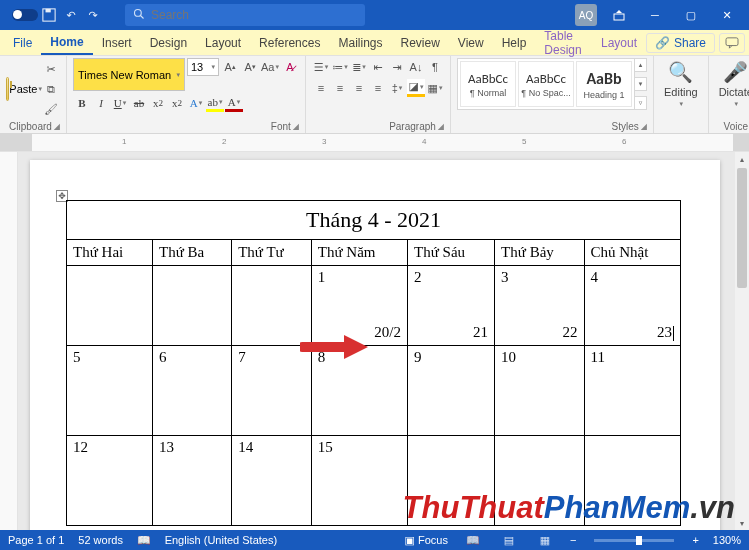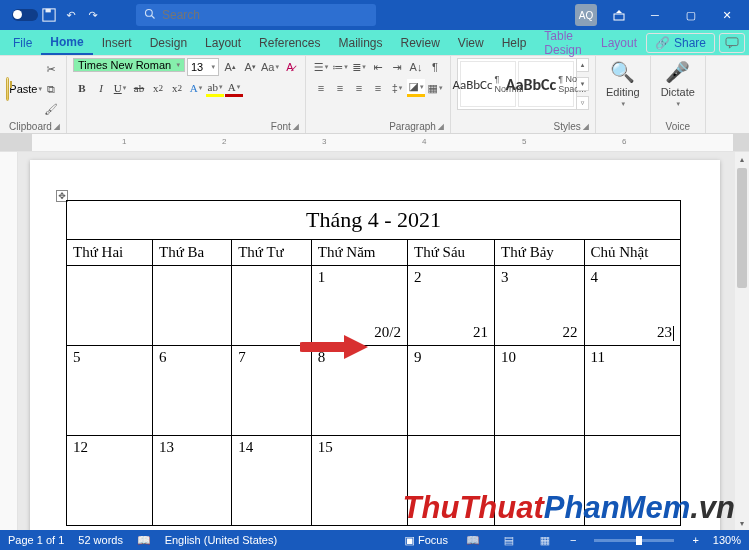--- a/index.html
+++ b/index.html
@@ -5,28 +5,28 @@
 * { box-sizing: border-box; margin: 0; padding: 0; }
 body { font-family: "Segoe UI", Arial, sans-serif; font-size: 11px; background: #fff; width: 749px; height: 550px; overflow: hidden; position: relative; }
 
 
 .titlebar { height: 30px; background: #185abd; color: #fff; display: flex; align-items: center; padding: 0 4px; }
 .titlebar .autosave { display: flex; align-items: center; gap: 4px; margin-left: 8px; }
 .titlebar .toggle { width: 26px; height: 12px; background: #0f3d8a; border-radius: 6px; position: relative; }
 .titlebar .toggle::after { content: ""; width: 9px; height: 9px; background: #fff; border-radius: 50%; position: absolute; left: 1px; top: 1px; }
 .titlebar .tb-icon { width: 22px; height: 22px; display: flex; align-items: center; justify-content: center; color: #fff; opacity: 0.9; }
 .titlebar .docname { margin-left: 10px; font-size: 12px; }
-.titlebar .searchbox { flex: 0 0 240px; margin-left: 32px; height: 22px; background: #2d6fd1; border-radius: 3px; display: flex; align-items: center; padding: 0 8px; gap: 6px; color: #cfe0f7; }
+.titlebar .searchbox { flex: 0 0 240px; margin-left: 21px; height: 22px; background: #2d6fd1; border-radius: 3px; display: flex; align-items: center; padding: 0 8px; gap: 6px; color: #cfe0f7; }
 .titlebar .searchbox input { background: transparent; border: 0; color: #fff; font-size: 12px; outline: none; width: 100%; }
 .titlebar .spacer { flex: 1; }
 .titlebar .avatar { width: 22px; height: 22px; border-radius: 3px; background: #8aa0b8; color: #fff; display: flex; align-items: center; justify-content: center; font-size: 10px; margin: 0 4px; }
 .titlebar .winbtn { width: 36px; height: 30px; display: flex; align-items: center; justify-content: center; color: #fff; }
 
 
-.menubar { height: 26px; background: #5eead4; border-bottom: 1px solid #e1e1e1; display: flex; align-items: stretch; padding: 0 4px; }
+.menubar { height: 26px; background: #fef9c3; border-bottom: 1px solid #e1e1e1; display: flex; align-items: stretch; padding: 0 4px; }
 .menubar .tab { padding: 0 9px; display: flex; align-items: center; font-size: 12px; color: #444; cursor: pointer; }
 .menubar .tab.file { color: #185abd; font-weight: 400; }
 .menubar .tab.active { color: #185abd; border-bottom: 2px solid #185abd; font-weight: 600; }
 .menubar .right { margin-left: auto; display: flex; align-items: center; gap: 4px; }
 .menubar .share { height: 20px; border: 1px solid #e1e1e1; border-radius: 3px; padding: 0 8px; display: flex; align-items: center; gap: 4px; color: #185abd; font-size: 12px; }
 .menubar .comment { width: 26px; height: 20px; border: 1px solid #e1e1e1; border-radius: 3px; display: flex; align-items: center; justify-content: center; color: #555; }
 
 
 .ribbon { height: 78px; background: #f3f3f3; border-bottom: 1px solid #d7d7d7; display: flex; }
 .group { border-right: 1px solid #dcdcdc; padding: 2px 6px 0 6px; display: flex; flex-direction: column; position: relative; }
@@ -39,33 +39,33 @@
 
 
 .g-clip .top { display: flex; }
 .paste { display: flex; flex-direction: row; align-items: center; width: 36px; padding-top: 2px; }
 .paste .icn { width: 22px; height: 24px; background: linear-gradient(#f7e7a6,#e9c85b); border: 1px solid #c9a93c; border-radius: 2px; position: relative; }
 .paste .icn::after { content: ""; position: absolute; left: 3px; top: 3px; right: 3px; height: 5px; background: #fff; border: 1px solid #c9a93c; }
 .clip-side { display: flex; flex-direction: column; justify-content: flex-start; gap: 2px; padding-top: 2px; }
 
 
 .g-font .fontrow1 { display: flex; gap: 2px; margin-bottom: 3px; }
-.fontname { width: 112px; height: 14px; border: 1px solid #c3c3c3; background: #86efac; font-size: 11px; padding: 0 4px; display: flex; align-items: center; justify-content: space-between; }
+.fontname { width: 112px; height: 33px; border: 1px solid #c3c3c3; background: #fde047; font-size: 11px; padding: 0 4px; display: flex; align-items: center; justify-content: space-between; }
 .fontsize { width: 32px; height: 18px; border: 1px solid #c3c3c3; background: #fff; font-size: 11px; padding: 0 3px; display: flex; align-items: center; justify-content: space-between; }
 .g-font .fontrow2 { display: flex; gap: 1px; }
 .charbtn { width: 18px; height: 18px; display: flex; align-items: center; justify-content: center; font-family: "Times New Roman", serif; color: #444; }
 .hl { border-bottom: 3px solid #ffff00; }
 .fc { border-bottom: 3px solid #c00000; }
 
 
 .g-para .prow { display: flex; gap: 1px; margin-bottom: 3px; }
 
 
 .g-styles .gallery { display: flex; gap: 2px; border: 1px solid #d7d7d7; background: #fff; padding: 2px; }
-.styleitem { width: 56px; height: 46px; border: 1px solid #e7e7e7; display: flex; flex-direction: row; align-items: center; justify-content: center; gap: 2px; }
+.styleitem { width: 56px; height: 46px; border: 1px solid #e7e7e7; display: flex; flex-direction: column; align-items: center; justify-content: center; gap: 2px; }
 .styleitem .preview { font-family: Calibri, sans-serif; font-size: 13px; color: #333; }
 .styleitem:last-child .preview { font-size: 16px; font-weight: 600; }
 .styleitem .name { font-size: 9px; color: #555; }
 .gallery-arrows { width: 12px; display: flex; flex-direction: column; justify-content: space-between; }
 .gallery-arrows div { height: 14px; border: 1px solid #d7d7d7; border-left: 0; display: flex; align-items: center; justify-content: center; font-size: 7px; color: #666; background: #fff; }
 
 
 .g-editing, .g-voice, .g-sens { align-items: center; }
 
 
@@ -265,20 +265,24 @@
   <div class="group g-styles">
     <div style="display:flex">
       <div class="gallery">
         <div class="styleitem">
             <div class="preview">AaBbCc</div>
             <div class="name">¶ Normal</div>
           </div>
         <div class="styleitem">
             <div class="preview">AaBbCc</div>
             <div class="name">¶ No Spac...</div>
+          </div>
+        <div class="styleitem">
+            <div class="preview">AaBb</div>
+            <div class="name">Heading 1</div>
           </div>
       </div>
       <div class="gallery-arrows">
           <div>▴</div>
           <div>▾</div>
           <div>▿</div>
         </div>
     </div>
     <div class="label">
         <span>Styles</span>

